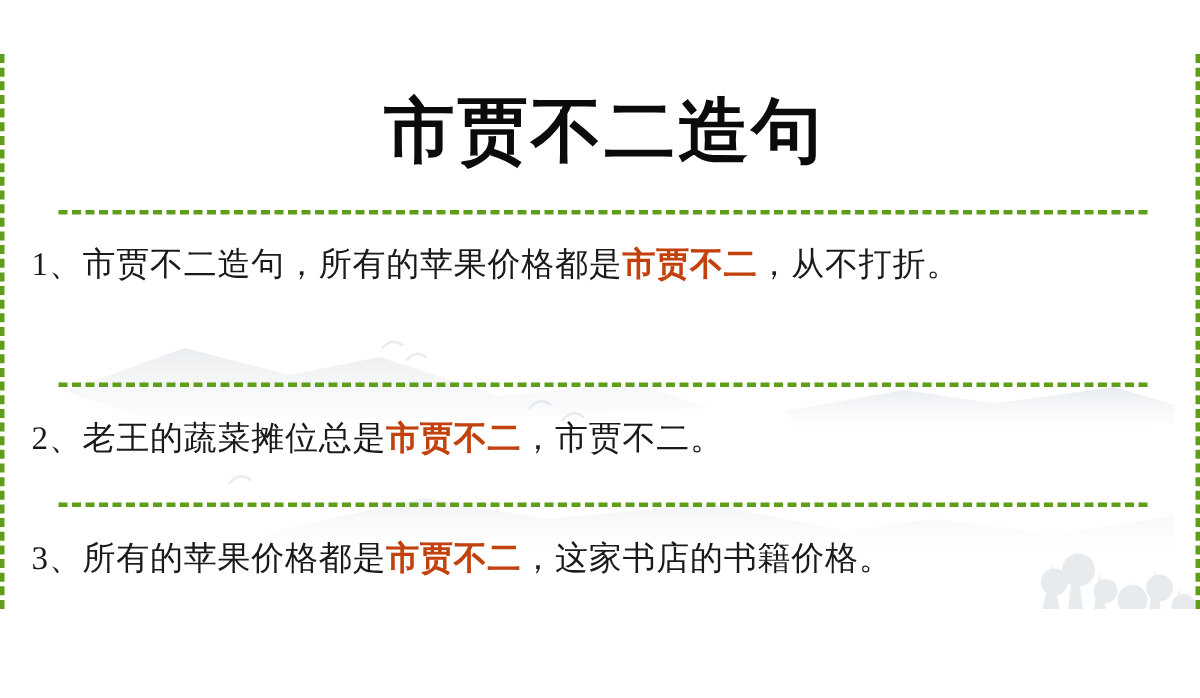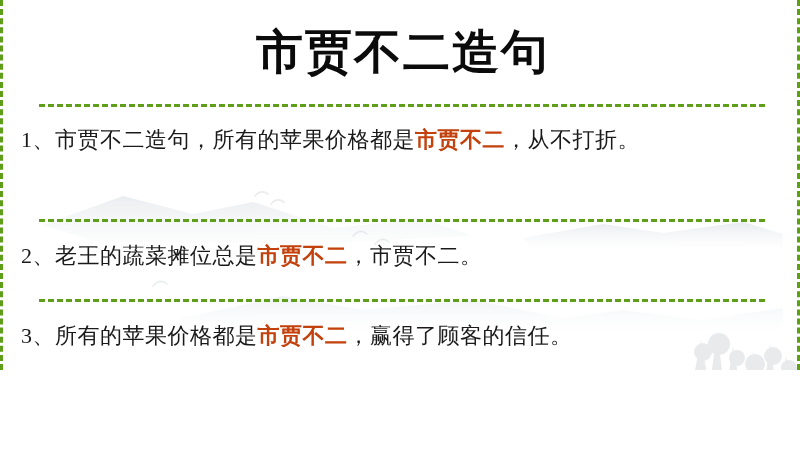--- a/index.html
+++ b/index.html
@@ -16,20 +16,21 @@
 
   .page {
     position: relative;
     width: 800px;
     height: 370px;
     box-sizing: border-box;
     background: #ffffff;
     border-left: 3px dashed #5f9e18;
     border-right: 3px dashed #5f9e18;
     overflow: hidden;
+    margin-top: 36px;
   }
 
   
   .watermark {
     position: absolute;
     inset: 0;
     pointer-events: none;
     z-index: 0;
   }
   .wm-svg { display:block; width:800px; height:465px; }
@@ -181,21 +182,21 @@
 
     <div class="divider"></div>
 
     <div class="sentence s2">
       <span>2、</span><span>老王的蔬菜摊位总是</span><span class="idiom">市贾不二</span><span>，市贾不二。</span>
     </div>
 
     <div class="divider"></div>
 
     <div class="sentence s3">
-      <span>3、</span><span>所有的苹果价格都是</span><span class="idiom">市贾不二</span><span>，赢得了顾客的信任。</span>
+      <span>3、</span><span>所有的苹果价格都是</span><span class="idiom">市贾不二</span><span>，这家书店的书籍价格。</span>
     </div>
 
     <div class="divider"></div>
 
     <div class="footer">
       <div class="logo">
         <svg class="logo-mark" viewBox="0 0 64 64" xmlns="http://www.w3.org/2000/svg">
           <path d="M41 4 c2 10 -3 14 -9 18 c-9 6 -16 12 -16 23 c0 10 8 17 18 17 c11 0 19 -8 19 -18 c0 -6 -3 -11 -7 -14 c1 5 0 9 -3 11 c2 -11 -2 -25 -2 -37 z" fill="#e8262a"></path>
           <path d="M30 22 c-10 4 -18 12 -18 23 c0 9 6 15 14 17 c-6 -4 -9 -10 -9 -17 c0 -10 6 -18 13 -23 z" fill="#d4151c"></path>
           <path d="M36 28 c-8 1 -14 7 -14 14 c0 6 5 11 11 11 c6 0 11 -5 11 -11 c0 -4 -2 -7 -5 -9 c1 4 0 7 -3 8 c1 -4 1 -9 0 -13 z" fill="#ffffff"></path>

